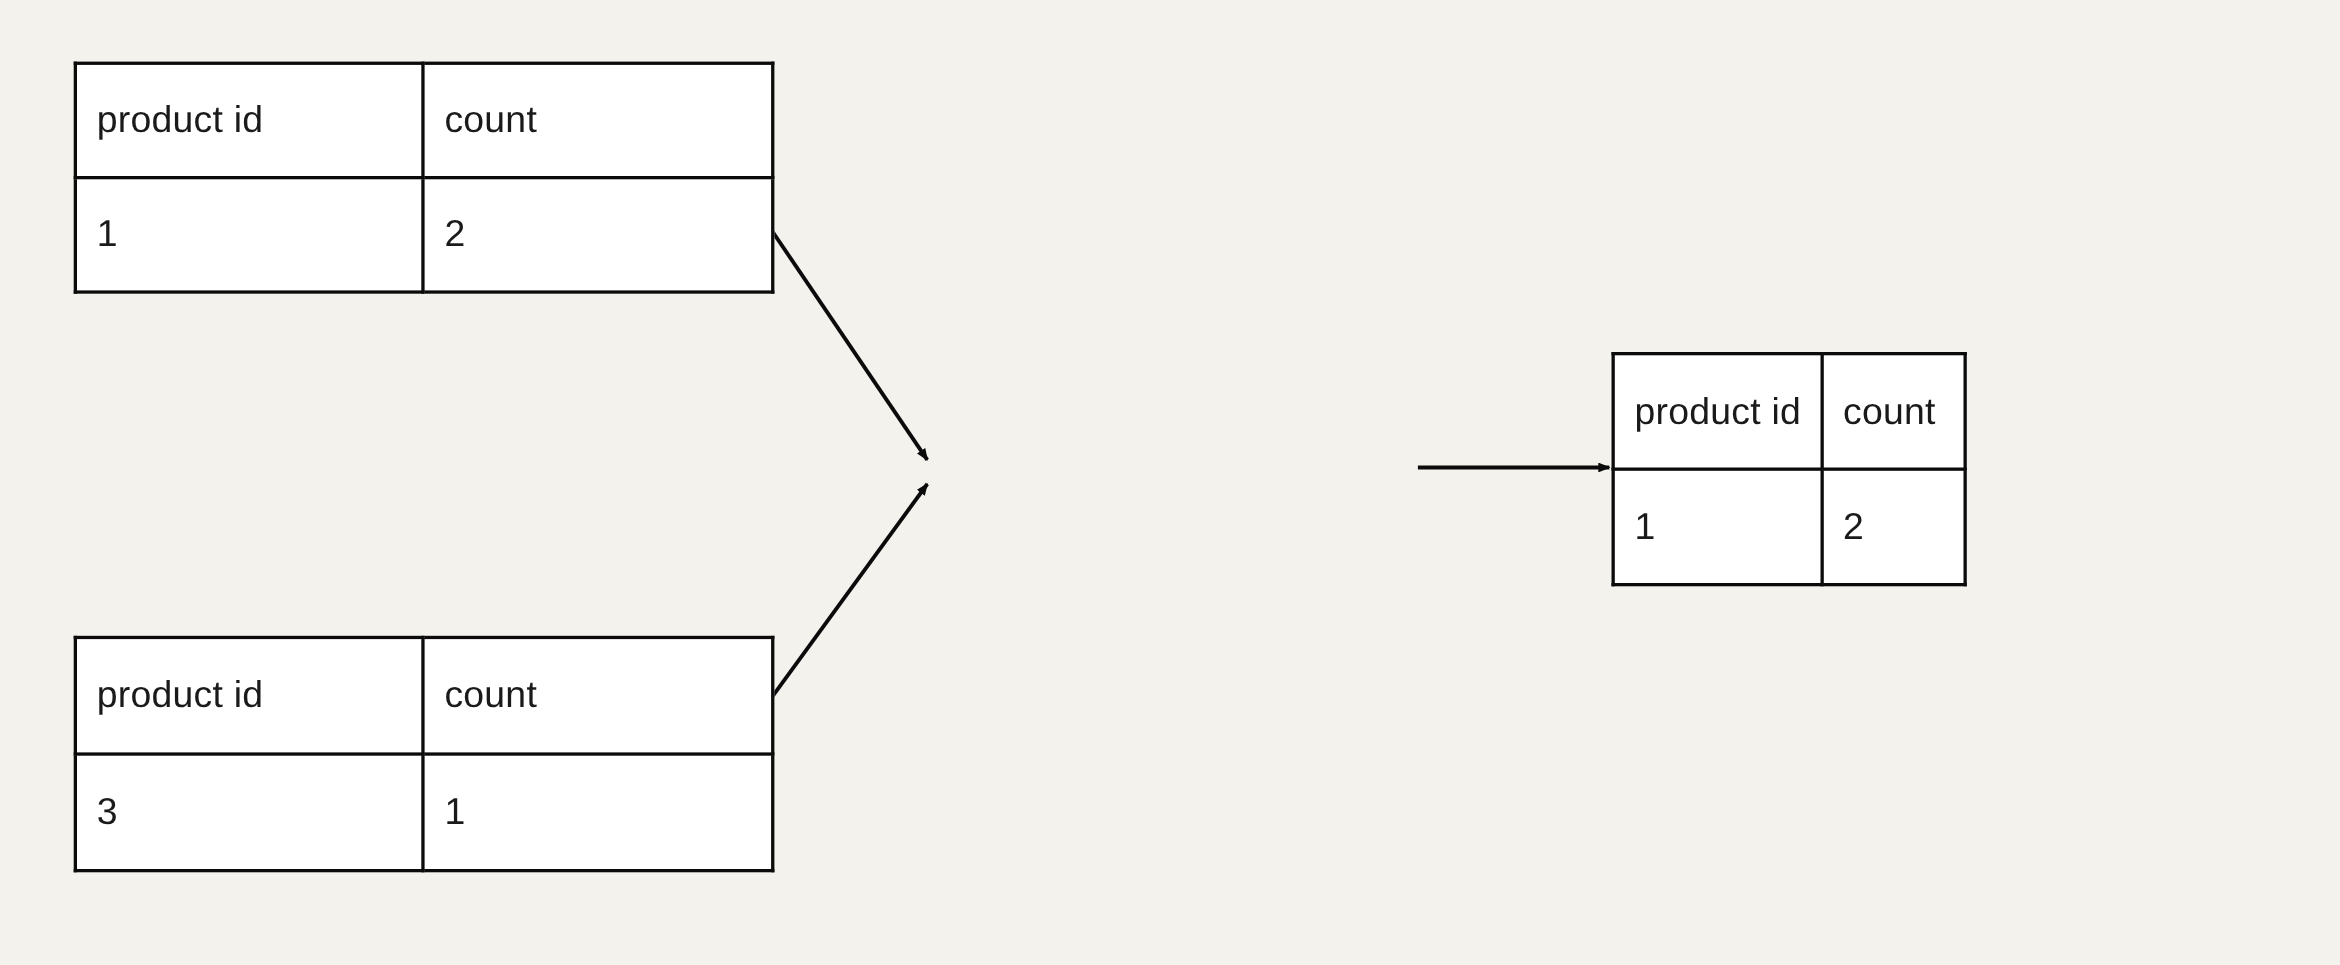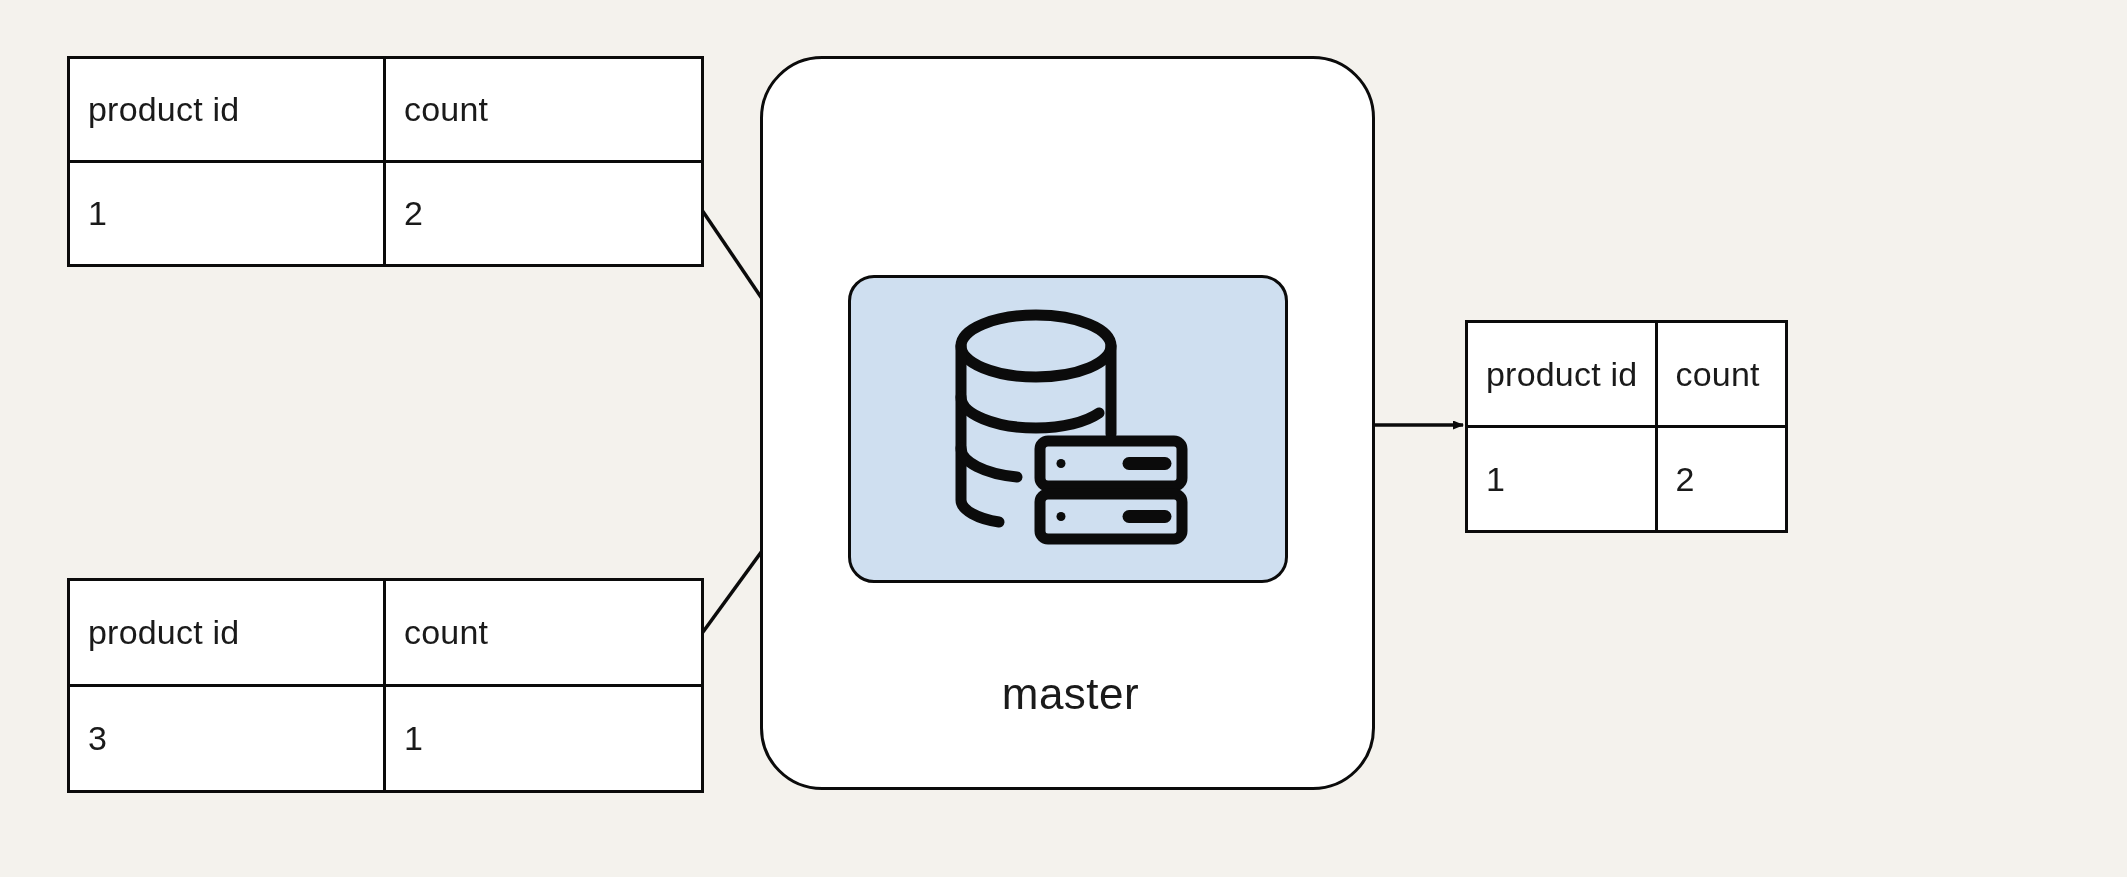--- a/index.html
+++ b/index.html
@@ -145,45 +145,20 @@
       <td class="c0">product id</td>
       <td class="c1">count</td>
     </tr>
     <tr>
       <td class="c0">3</td>
       <td class="c1">1</td>
     </tr>
   </tbody>
     </table>
 
-  <div id="master-node">
-    <div id="master-icon-box">
-      <svg viewBox="0 0 270 250" xmlns="http://www.w3.org/2000/svg" fill="none" stroke="#0b0b0b" stroke-width="11" stroke-linecap="round" stroke-linejoin="round">
-
-        <ellipse cx="103" cy="42" rx="75" ry="31"></ellipse>
-
-        <path d="M28,42 L28,196 C28,206 45,215 66,218"></path>
-
-        <path d="M178,42 L178,130"></path>
-
-        <path d="M28,93 C28,110 62,124 103,124 C130,124 153,118 166,109"></path>
-
-        <path d="M28,144 C28,158 52,170 84,173"></path>
-
-        <rect x="107" y="137" width="142" height="45" rx="8"></rect>
-        <circle cx="128" cy="159.5" r="4.5" fill="#0b0b0b" stroke="none"></circle>
-        <line x1="196" y1="159.5" x2="232" y2="159.5" stroke-width="13"></line>
-
-        <rect x="107" y="190" width="142" height="45" rx="8"></rect>
-        <circle cx="128" cy="212.5" r="4.5" fill="#0b0b0b" stroke="none"></circle>
-        <line x1="196" y1="212.5" x2="232" y2="212.5" stroke-width="13"></line>
-      </svg>
-    </div>
-    <div id="master-label">master</div>
-  </div>
 
   <table class="data-table" id="table-right">
     <tbody>
         <tr>
       <td class="c0">product id</td>
       <td class="c1">count</td>
     </tr>
     <tr>
       <td class="c0">1</td>
       <td class="c1">2</td>

